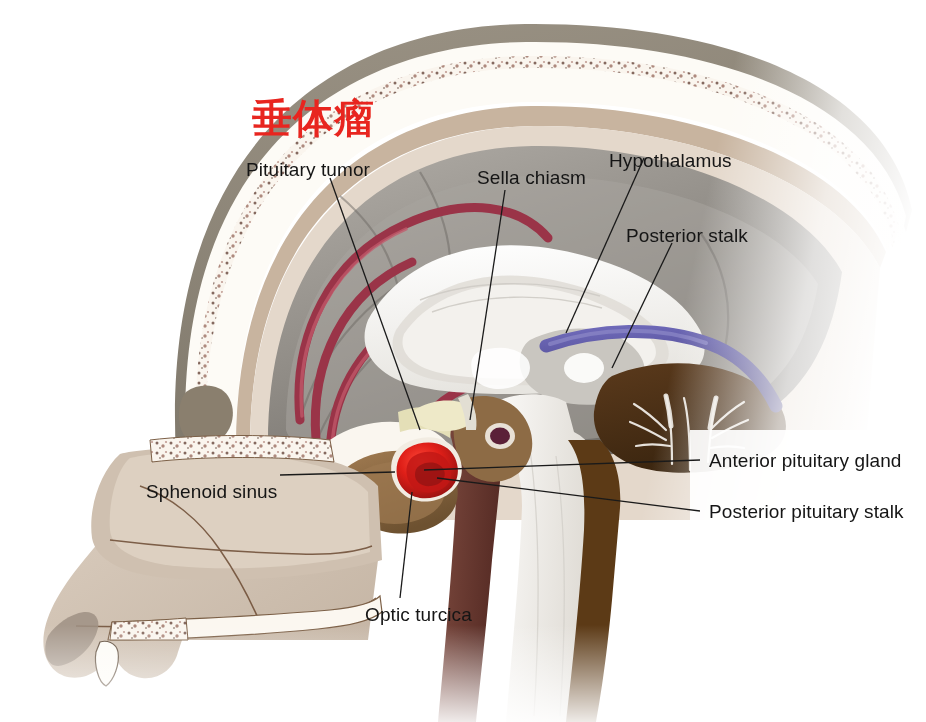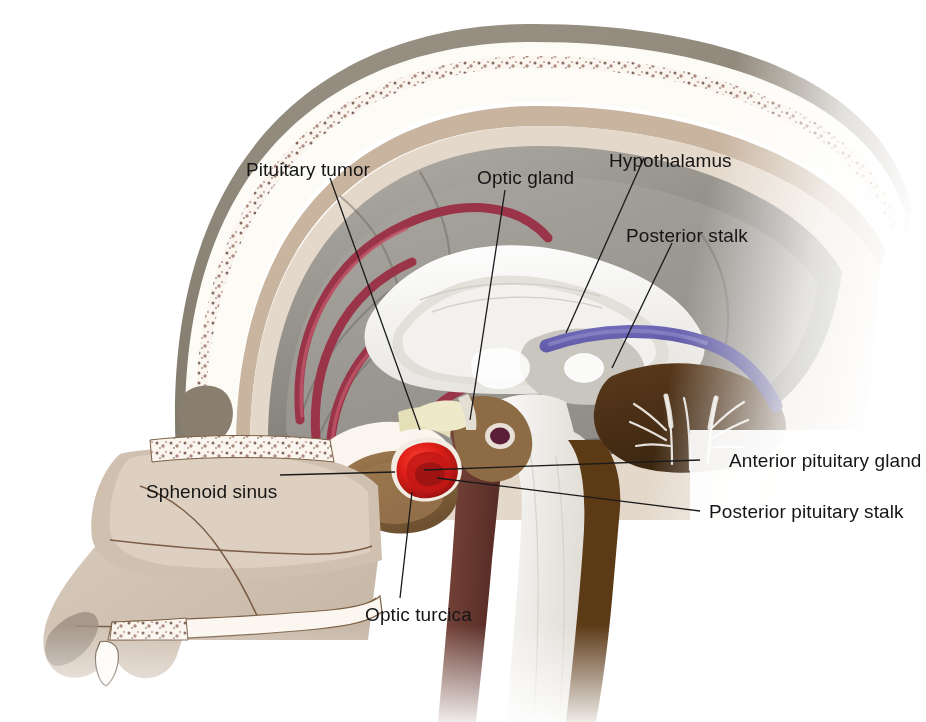--- a/index.html
+++ b/index.html
@@ -284,25 +284,26 @@
         <polyline points="505,190 470,420"></polyline>
         <polyline points="644,158 566,333"></polyline>
         <polyline points="672,243 612,368"></polyline>
         <polyline points="700,460 424,470"></polyline>
         <polyline points="700,511 437,478"></polyline>
         <polyline points="280,475 395,472"></polyline>
         <polyline points="400,598 412,492"></polyline>
       </g>
   </svg>
 
+  <div class="cn" id="cnTitle" style="left: 252px; top: 98px; color: rgb(232, 37, 31);">垂体瘤</div>
 
   <div id="labels">
       <div class="lbl" style="left: 246px; top: 160px;">Pituitary tumor</div>
-      <div class="lbl" style="left: 477px; top: 168px;">Optic gland</div>
+      <div class="lbl" style="left: 477px; top: 168px;">Sella chiasm</div>
       <div class="lbl" style="left: 609px; top: 151px;">Hypothalamus</div>
       <div class="lbl" style="left: 626px; top: 226px;">Posterior stalk</div>
-      <div class="lbl" style="left: 709px; top: 451px; margin-left: 20px;">Anterior pituitary gland</div>
+      <div class="lbl" style="left: 709px; top: 451px;">Anterior pituitary gland</div>
       <div class="lbl" style="left: 709px; top: 502px;">Posterior pituitary stalk</div>
       <div class="lbl" style="left: 146px; top: 482px;">Sphenoid sinus</div>
       <div class="lbl" style="left: 365px; top: 605px;">Optic turcica</div>
     </div>
 
 </div>
 
 </body></html>

